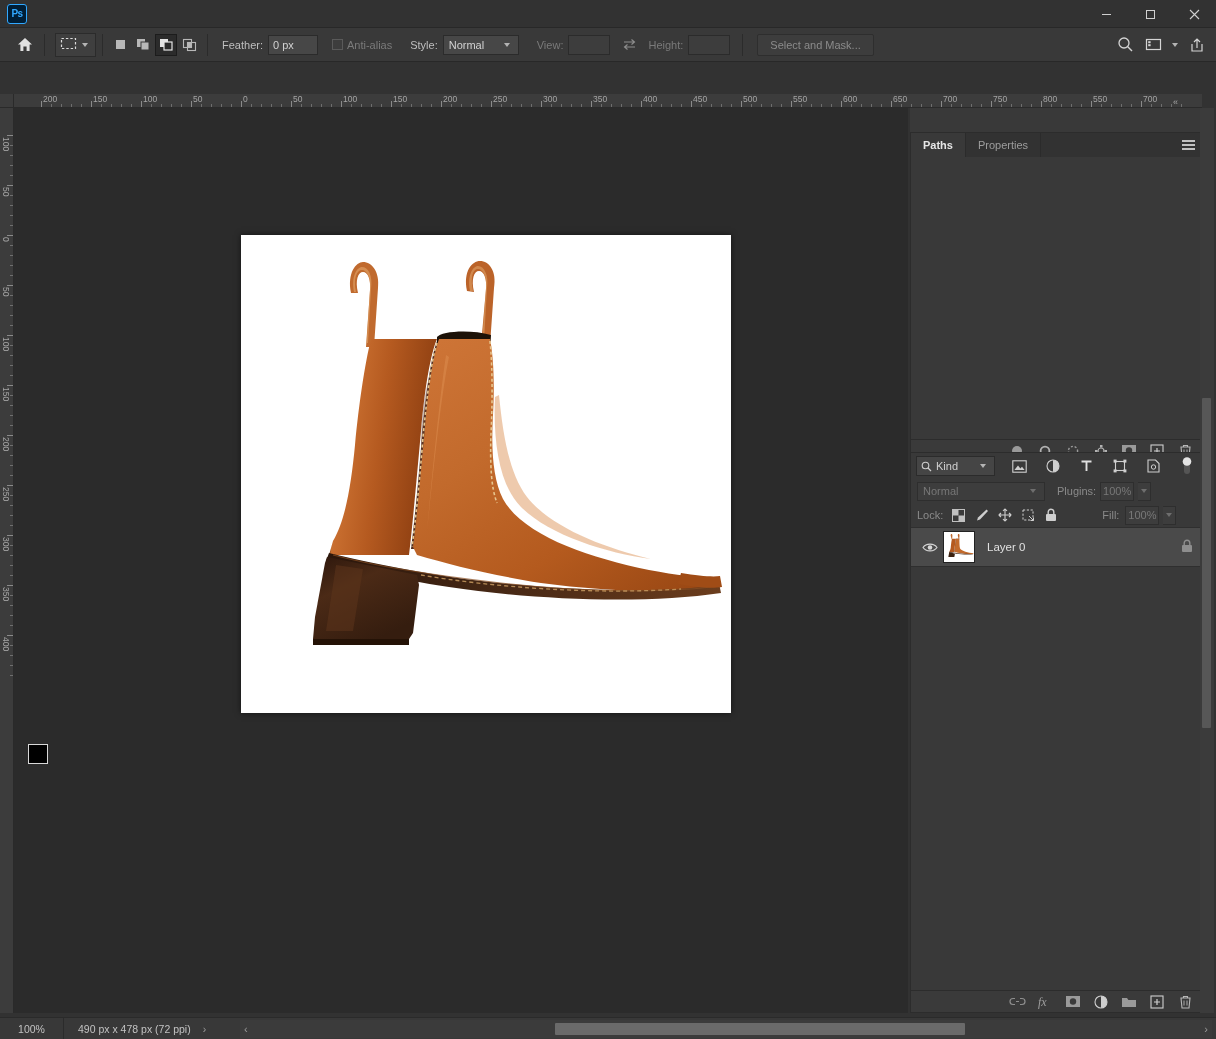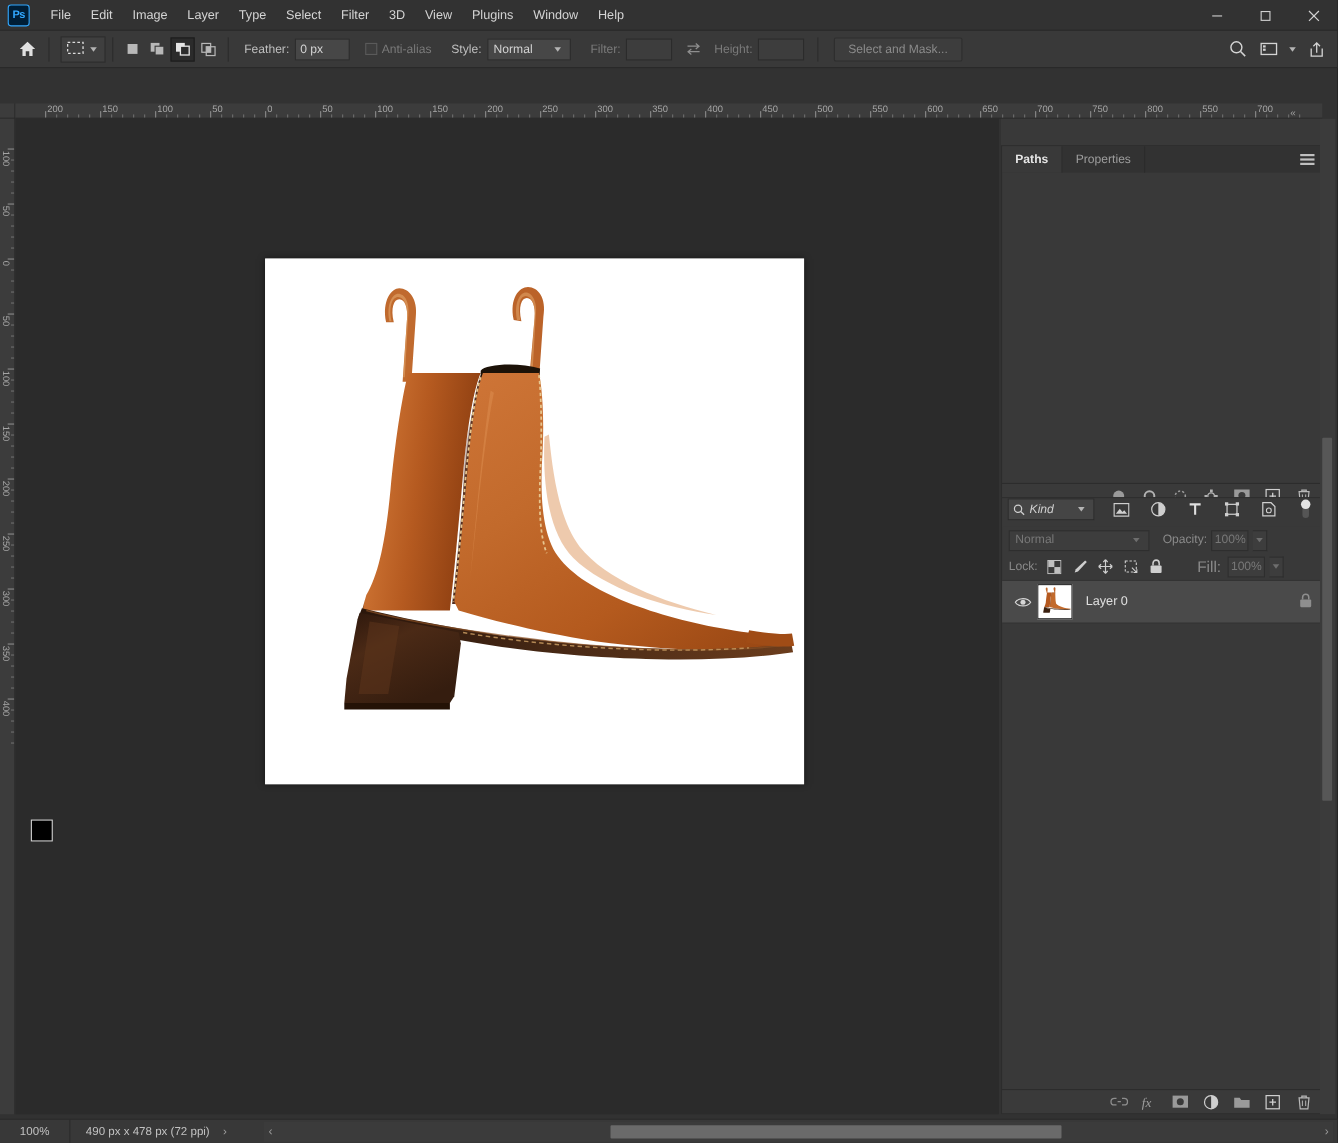--- a/index.html
+++ b/index.html
@@ -151,21 +151,21 @@
   .path-thumb { width:32px; height:26px; background:#a3a3a3; border:1px solid #2b2b2b; display:flex; align-items:center; justify-content:center; }
   .path-name { font-size:11px; font-style:italic; color:#e2e2e2; margin-left:12px; }
   .panel-footer {
     position:absolute; left:0; bottom:0; width:100%; height:22px;
     background:#3a3a3a; border-top:1px solid #2c2c2c;
     display:flex; align-items:center; justify-content:flex-end; padding-right:4px; gap:4px;
   }
   .pf-btn { width:24px; height:20px; display:flex; align-items:center; justify-content:center; }
 
   .layers-panel { position:absolute; left:0; top:344px; width:292px; height:561px; }
-  .kindrow { height:26px; display:flex; padding:0 5px; gap:16px; background:#393939;font-style:italic; }
+  .kindrow { height:26px; display:flex; align-items:center; padding:0 5px; gap:16px; background:#393939; }
   .kind-select {
     width:96px; height:20px; background:#454545; border:1px solid #2b2b2b;
     display:flex; align-items:center; padding:0 4px; position:relative; font-size:11px; color:#d0d0d0;
   }
   .filt { width:22px; height:20px; display:flex; align-items:center; justify-content:center; }
   .blendrow, .lockrow { height:24px; display:flex; align-items:center; padding:0 6px; gap:4px; }
   .blend-select {
     width:128px; height:19px; background:#3d3d3d; border:1px solid #2e2e2e;
     display:flex; align-items:center; padding:0 14px 0 5px; position:relative;
     font-size:11px; color:#777;
@@ -204,34 +204,20 @@
 
   .collapse-arrows { position:absolute; right:24px; top:-11px; font-size:9px; color:#a5a5a5; }
 </style>
 </head>
 <body>
 
 <div class="app">
 
   <div class="menubar">
     <div class="ps-logo">Ps</div>
-    <div id="menus" style="display:flex;">
-        <div class="menu-item">File</div>
-        <div class="menu-item">Edit</div>
-        <div class="menu-item">Image</div>
-        <div class="menu-item">Layer</div>
-        <div class="menu-item">Type</div>
-        <div class="menu-item">Select</div>
-        <div class="menu-item">Filter</div>
-        <div class="menu-item">3D</div>
-        <div class="menu-item">View</div>
-        <div class="menu-item">Plugins</div>
-        <div class="menu-item">Window</div>
-        <div class="menu-item">Help</div>
-      </div>
     <div class="wincontrols">
       <div class="wc">
         <svg width="11" height="11" viewBox="0 0 11 11">
             <rect x="1" y="5" width="9" height="1" fill="#d0d0d0"></rect>
           </svg>
       </div>
       <div class="wc">
         <svg width="11" height="11" viewBox="0 0 11 11">
             <rect x="1.5" y="1.5" width="8" height="8" fill="none" stroke="#d0d0d0" stroke-width="1"></rect>
           </svg>
@@ -295,21 +281,21 @@
       <span class="checkbox-sq"></span>
       <span class="opt-label dim" style="margin:0;">Anti-alias</span>
     </div>
 
     <div class="opt-label" style="margin-left:18px;">Style:</div>
     <div class="opt-select">
       <span>Normal</span>
       <span class="chev"></span>
     </div>
 
-    <div class="opt-label dim" style="margin-left:18px;">Filter:</div>
+    <div class="opt-label dim" style="margin-left:18px;">View:</div>
     <div class="opt-input dim" style="width:42px;"></div>
     <div class="opt-icon" style="margin-left:6px;">
       <svg width="15" height="13" viewBox="0 0 15 13">
           <path d="M2 4 H12 M9.5 1.5 L12.5 4 L9.5 6.5 M13 9 H3 M5.5 6.5 L2.5 9 L5.5 11.5" stroke="#8e8e8e" stroke-width="1.1" fill="none"></path>
         </svg>
     </div>
     <div class="opt-label dim" style="margin-left:6px;">Height:</div>
     <div class="opt-input dim" style="width:42px;"></div>
 
     <div class="opt-sep" style="margin-left:12px;"></div>
@@ -942,21 +928,21 @@
               <circle cx="6" cy="6.5" r="4.3" fill="#e4e4e4"></circle>
             </svg>
         </div>
       </div>
 
       <div class="blendrow">
         <div class="blend-select">
           <span>Normal</span>
           <span class="chev" style="position:absolute;right:4px;border-top-color:#6e6e6e;"></span>
         </div>
-        <span style="font-size:11px;color:#8a8a8a;margin-left:8px;">Opacity:</span>
+        <span style="font-size:11px;color:#8a8a8a;margin-left:8px;">Plugins:</span>
         <div class="num-field">100%</div>
         <div class="spin">
             <span class="chev" style="margin:0;border-top-color:#6e6e6e;"></span>
           </div>
       </div>
 
       <div class="lockrow">
         <span style="font-size:11px;color:#8a8a8a;margin-right:2px;">Lock:</span>
         <div class="lock-ic">
           <svg width="13" height="13" viewBox="0 0 13 13">
@@ -980,21 +966,21 @@
               <rect x="2" y="2" width="10" height="10" fill="none" stroke="#cfcfcf" stroke-width="1" stroke-dasharray="2.2 1.6"></rect>
               <path d="M8 8 L12.5 12.5 M12.5 9.5 V12.5 H9.5" stroke="#cfcfcf" stroke-width="1" fill="none"></path>
             </svg>
         </div>
         <div class="lock-ic">
           <svg width="12" height="14" viewBox="0 0 12 14">
               <rect x="1" y="6" width="10" height="7" rx="1" fill="#cfcfcf"></rect>
               <path d="M3.2 6 V4 A2.8 2.8 0 0 1 8.8 4 V6" fill="none" stroke="#cfcfcf" stroke-width="1.4"></path>
             </svg>
         </div>
-        <span style="font-size:14px;color:#8a8a8a;margin-left:24px;margin-right:2px;">Fill:</span>
+        <span style="font-size:11px;color:#8a8a8a;margin-left:38px;margin-right:2px;">Fill:</span>
         <div class="num-field">100%</div>
         <div class="spin">
             <span class="chev" style="margin:0;border-top-color:#6e6e6e;"></span>
           </div>
       </div>
 
       <div class="layer-row">
         <div class="eye-cell">
           <svg width="16" height="11" viewBox="0 0 16 11">
               <path d="M1 5.5 C4 1 12 1 15 5.5 C12 10 4 10 1 5.5 Z" fill="none" stroke="#d6d6d6" stroke-width="1.1"></path>

